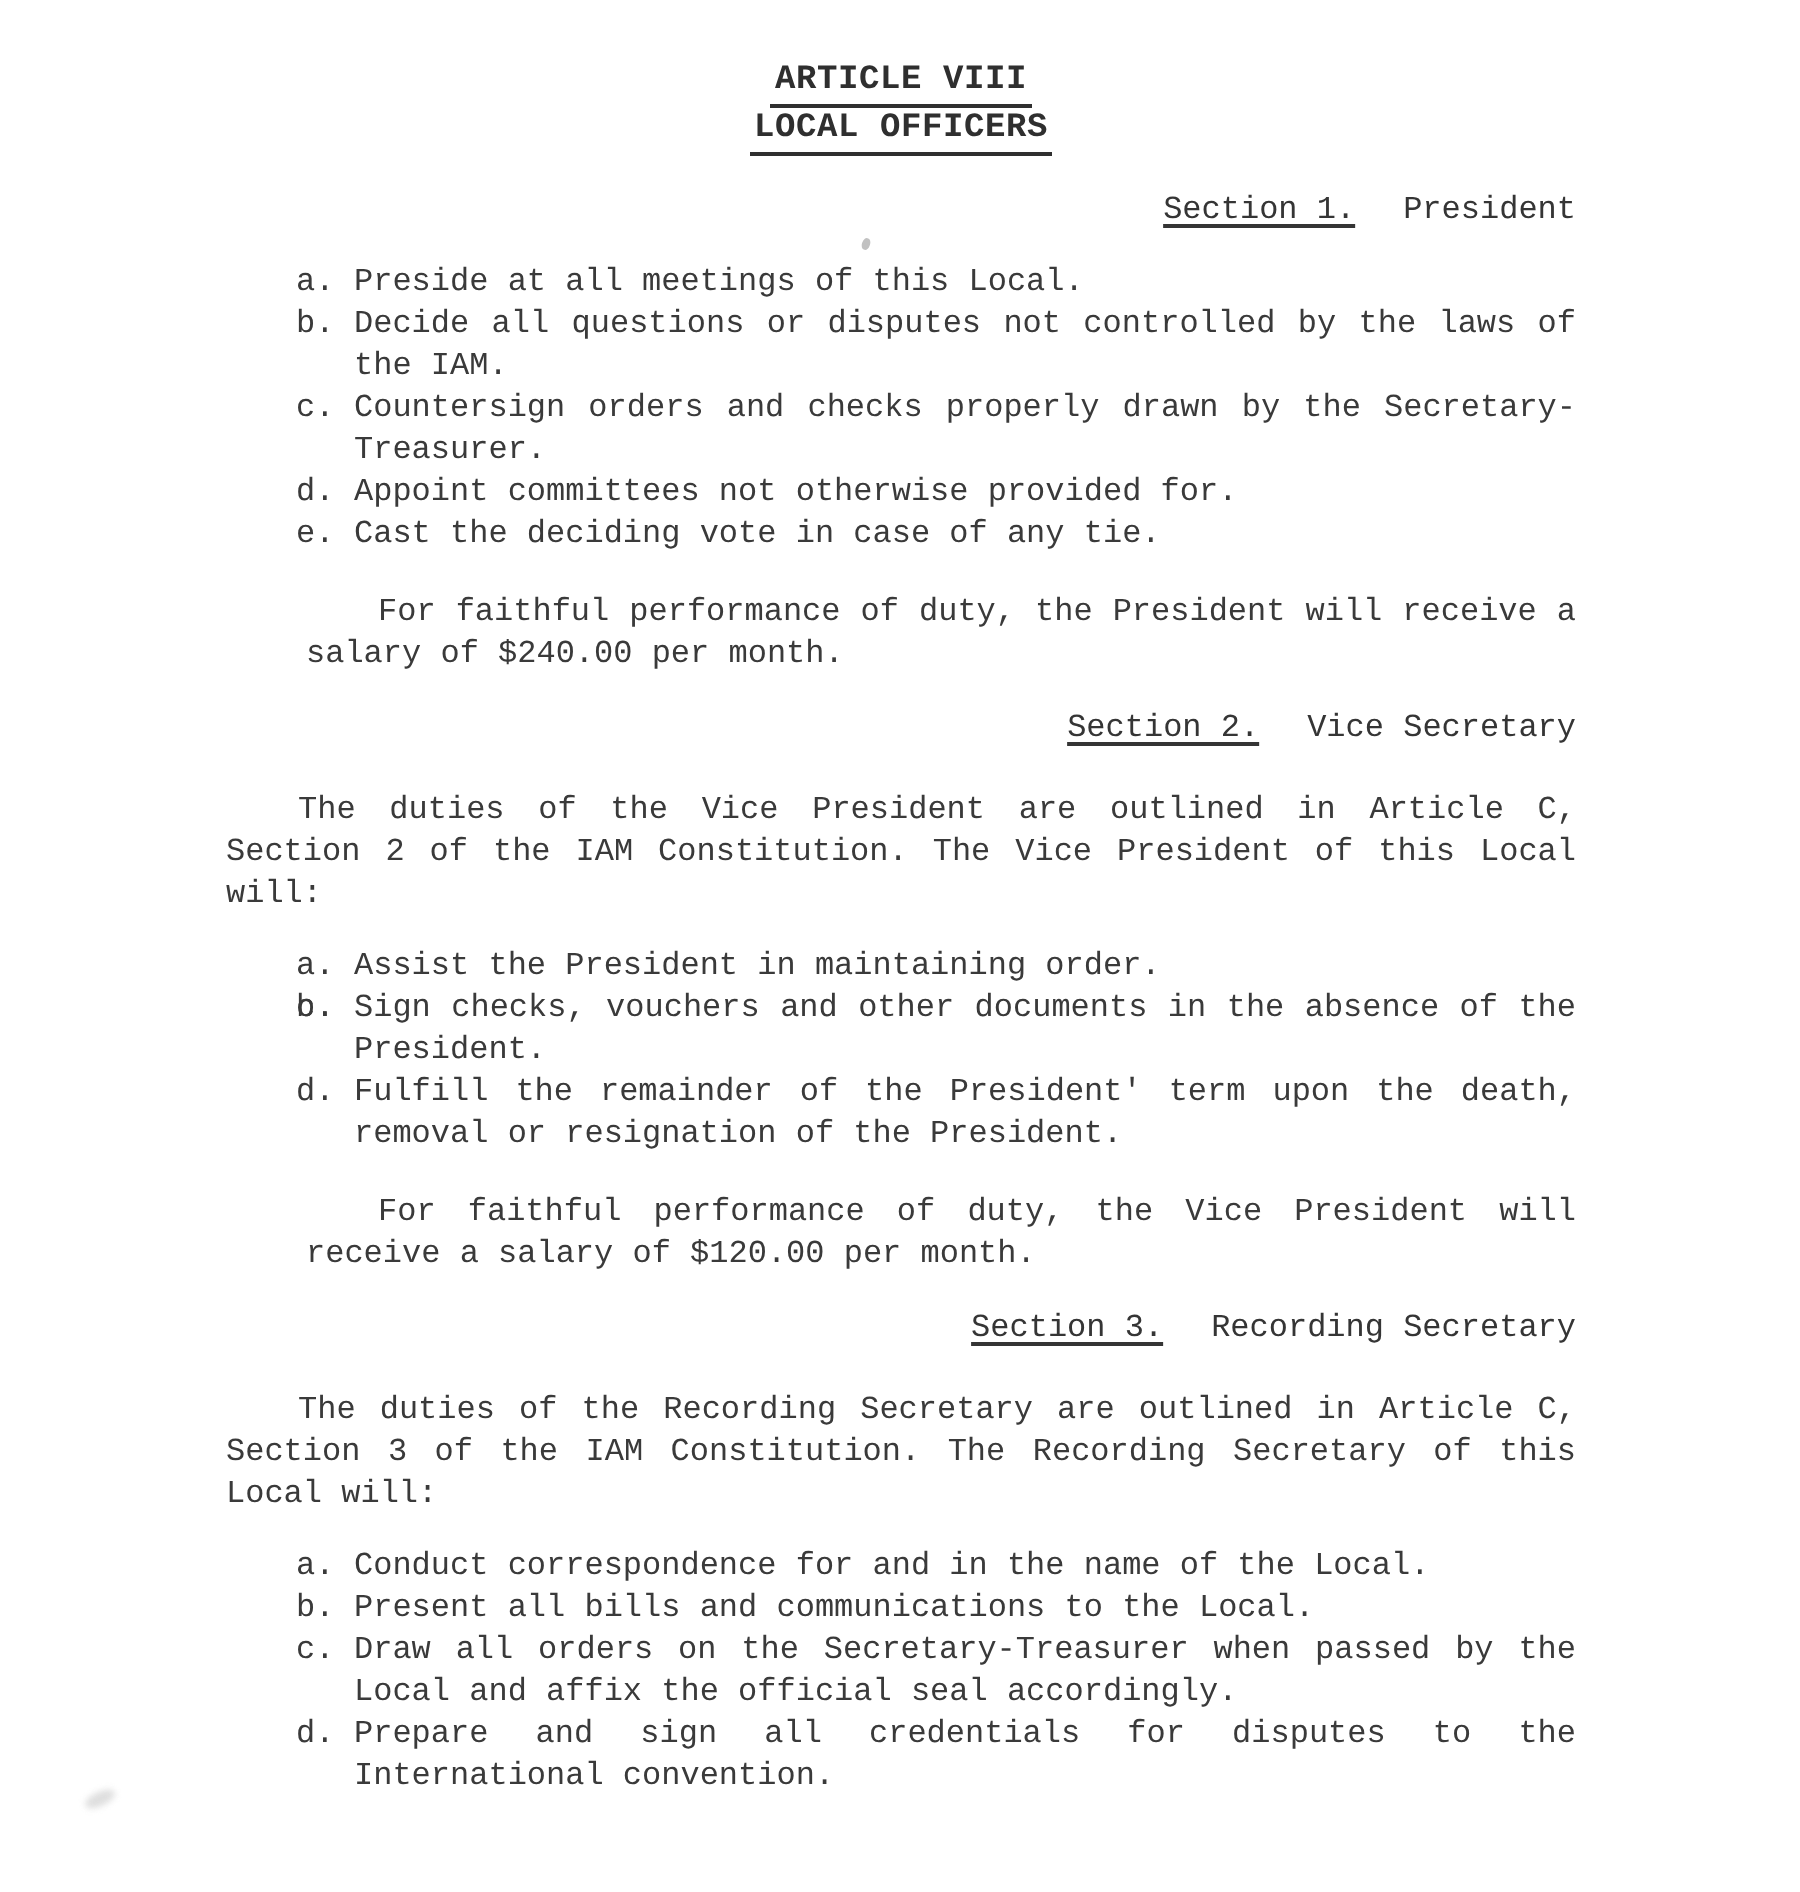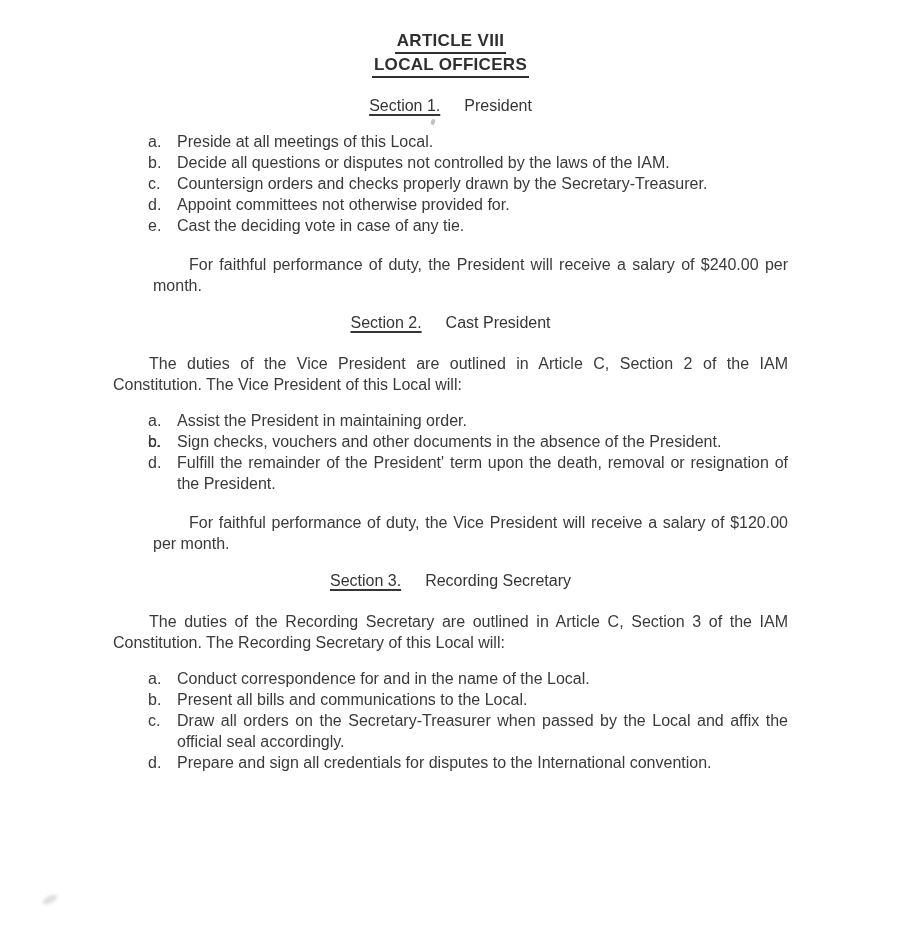--- a/index.html
+++ b/index.html
@@ -6,21 +6,21 @@
     margin: 0;
     padding: 0;
     background: #ffffff;
   }
   .page {
     position: relative;
     width: 900px;
     height: 946px;
     background: #ffffff;
     overflow: hidden;
-    font-family: Liberation Sans, sans-serif;
+    font-family: Liberation Mono, monospace;
     color: #3a3a3a;
     font-size: 16px;
     line-height: 21px;
     box-sizing: border-box;
     padding: 30px 112px 0 113px;
   }
   
   .doc-title {
     text-align: center;
     font-weight: bold;
@@ -30,21 +30,21 @@
     letter-spacing: 0.3px;
   }
   .doc-title .title-line {
     display: inline-block;
     border-bottom: 2.5px solid #2f2f2f;
     padding: 0 2px 0px 2px;
   }
   
   .section-head {
     margin-top: 16px;
-    text-align: center;
+    text-align: right;
   }
   .section-head.first {
     margin-top: 17px;
   }
   .section-label {
     text-decoration: underline;
     text-decoration-thickness: 1.5px;
     text-underline-offset: 3px;
     color: #353535;
   }
@@ -121,21 +121,21 @@
       <div class="li"><span class="marker">b.</span><span class="li-text">Decide all questions or disputes not controlled by the laws of the IAM.</span></div>
       <div class="li"><span class="marker">c.</span><span class="li-text">Countersign orders and checks properly drawn by the Secretary-Treasurer.</span></div>
       <div class="li"><span class="marker">d.</span><span class="li-text">Appoint committees not otherwise provided for.</span></div>
       <div class="li"><span class="marker">e.</span><span class="li-text">Cast the deciding vote in case of any tie.</span></div>
     </div>
     <p class="para closing">For faithful performance of duty, the President will receive a salary of $240.00 per month.</p>
   </div>
 
   <div>
     <div class="section-head">
-      <span class="section-label">Section 2.</span><span class="section-title">Cast President</span>
+      <span class="section-label">Section 2.</span><span class="section-title">Vice Secretary</span>
     </div>
     <p class="para intro">The duties of the Vice President are outlined in Article C, Section 2 of the IAM Constitution. The Vice President of this Local will:</p>
     <div class="list">
       <div class="li"><span class="marker">a.</span><span class="li-text">Assist the President in maintaining order.</span></div>
       <div class="li"><span class="marker">b.</span></div>
       <div class="li"><span class="marker">c.</span><span class="li-text">Sign checks, vouchers and other documents in the absence of the President.</span></div>
       <div class="li"><span class="marker">d.</span><span class="li-text">Fulfill the remainder of the President' term upon the death, removal or resignation of the President.</span></div>
     </div>
     <p class="para closing">For faithful performance of duty, the Vice President will receive a salary of $120.00 per month.</p>
   </div>

